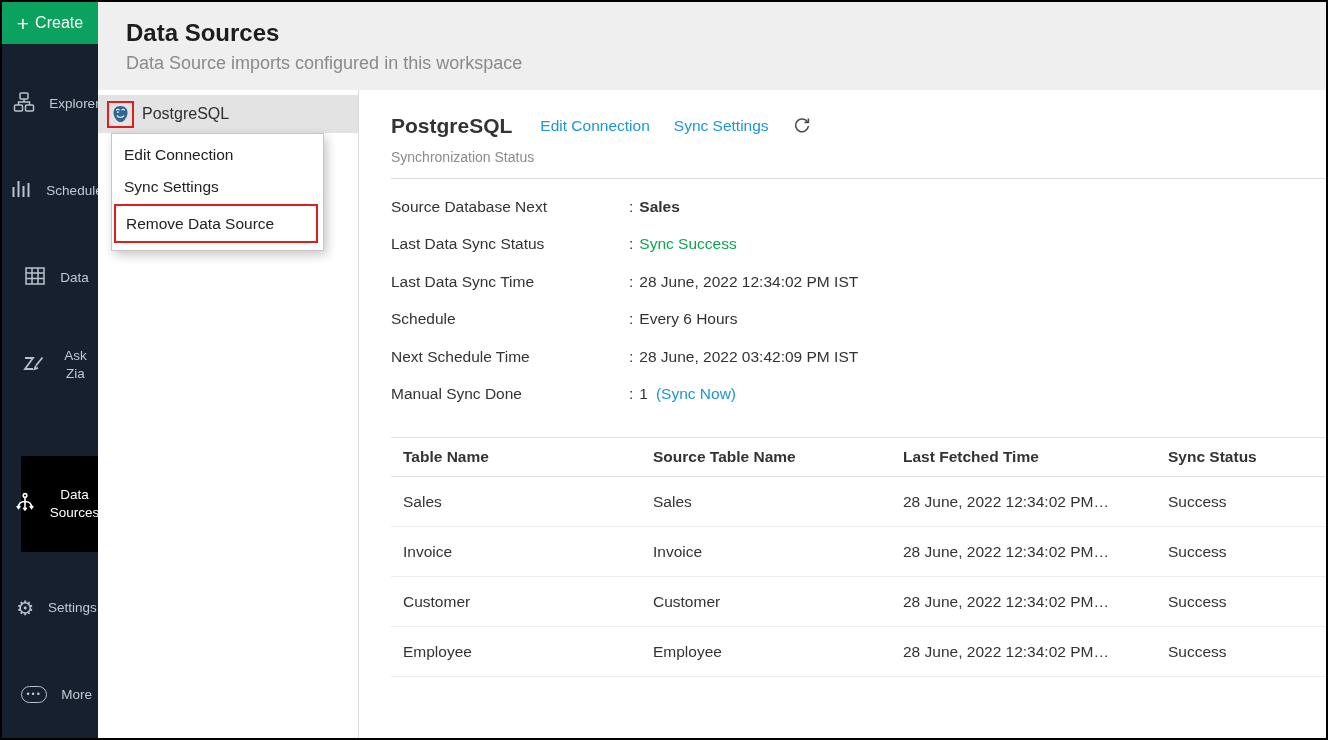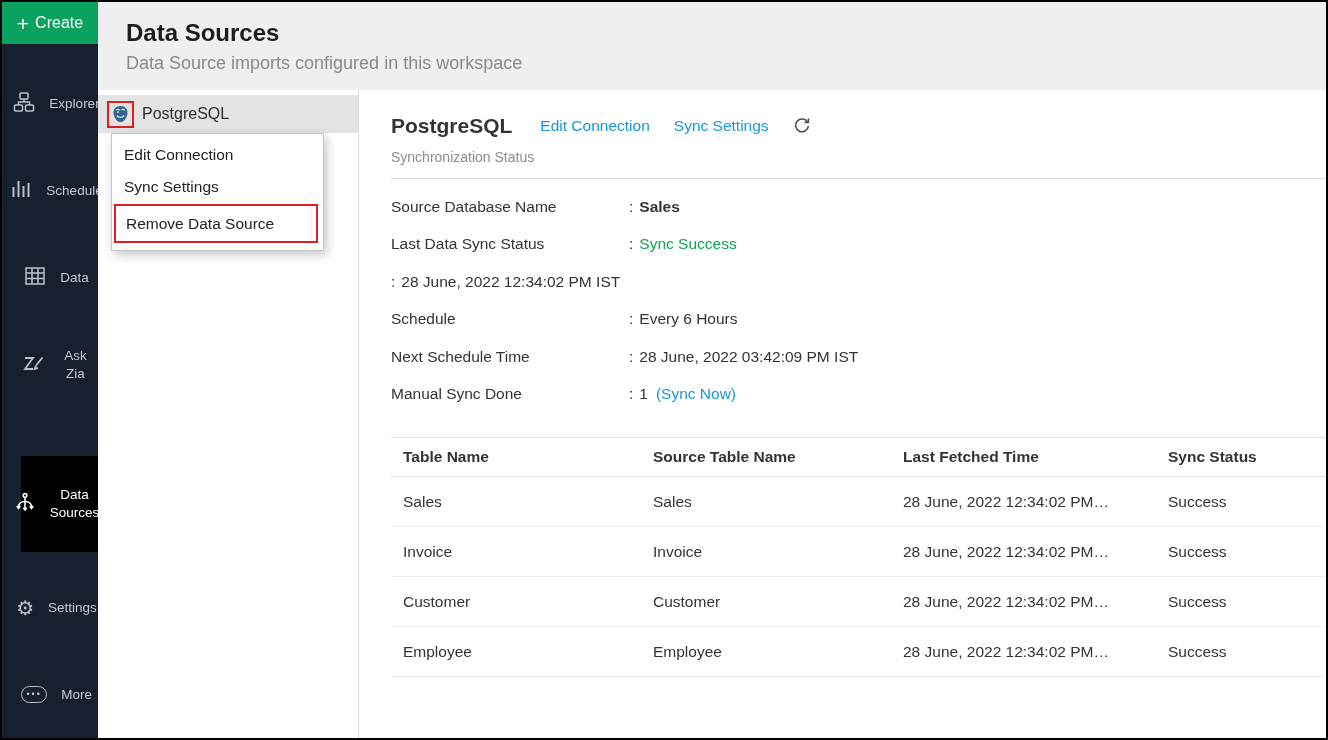--- a/index.html
+++ b/index.html
@@ -202,30 +202,31 @@
               <path d="M15.4 1.6v3.8h-3.8" stroke-linejoin="round"></path>
             </svg>
           </span>
         </div>
 
         <div class="section-sub">Synchronization Status</div>
         <hr class="rule">
 
         <div class="details">
           <div class="drow">
-            <span class="dlabel">Source Database Name</span>
+            <span class="dlabel">Source Database Next</span>
             <span class="dsep">:</span>
             <span class="dval">Sales</span>
           </div>
           <div class="drow">
             <span class="dlabel">Last Data Sync Status</span>
             <span class="dsep">:</span>
             <span class="dval">Sync Success</span>
           </div>
           <div class="drow">
+            <span class="dlabel">Last Data Sync Time</span>
             <span class="dsep">:</span>
             <span class="dval">28 June, 2022 12:34:02 PM IST</span>
           </div>
           <div class="drow">
             <span class="dlabel">Schedule</span>
             <span class="dsep">:</span>
             <span class="dval">Every 6 Hours</span>
           </div>
           <div class="drow">
             <span class="dlabel">Next Schedule Time</span>

